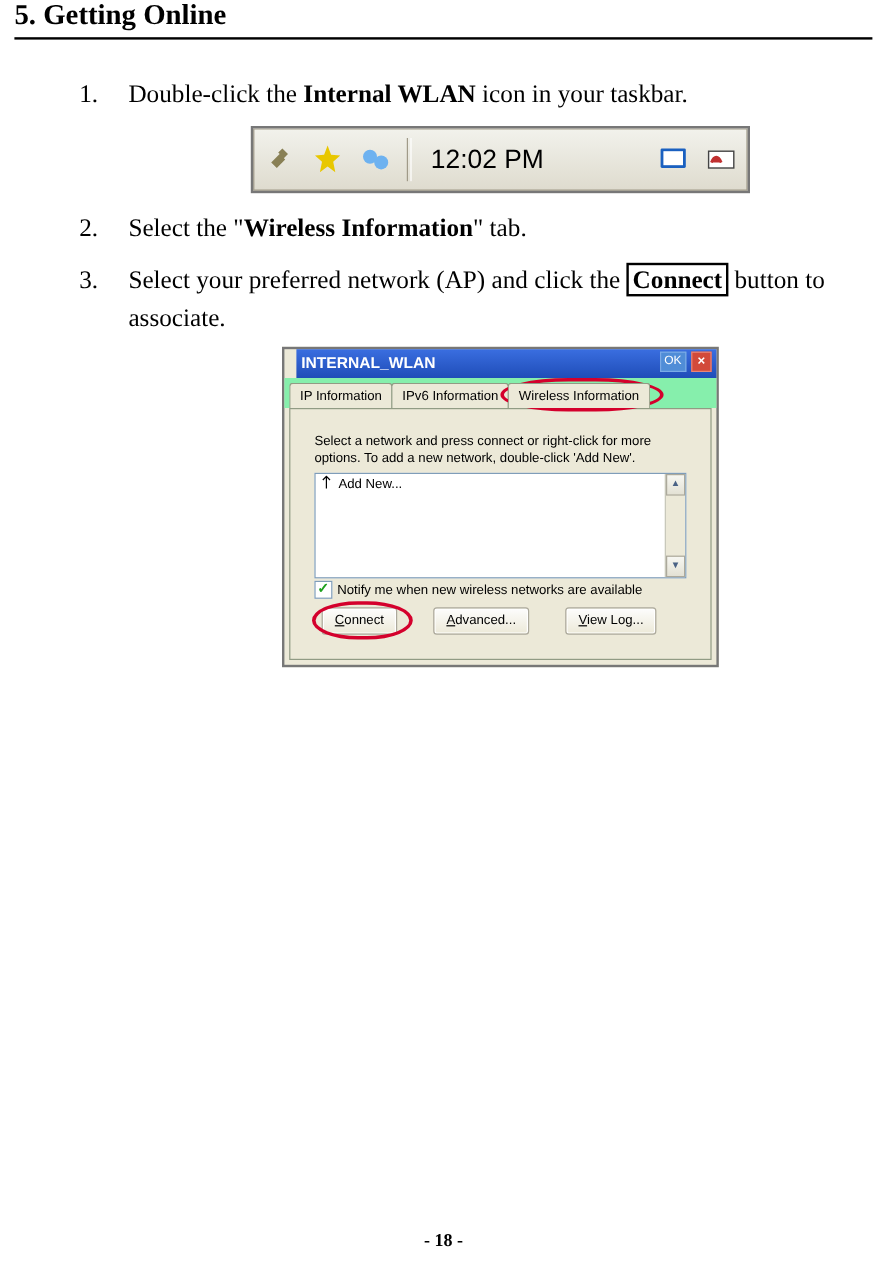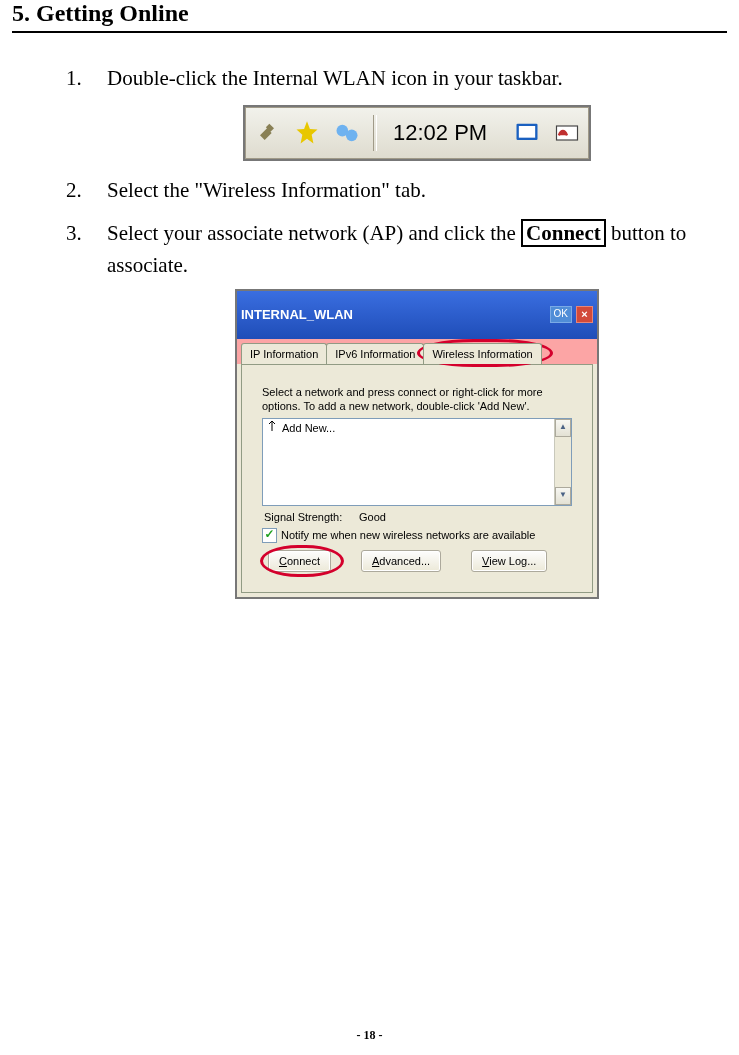--- a/index.html
+++ b/index.html
@@ -29,30 +29,30 @@
   ol.steps {
     padding-left: 75px;
     margin: 0;
     font-size: 21px;
     line-height: 1.5;
   }
   ol.steps > li {
     padding-left: 20px;
     margin-bottom: 12px;
   }
-  .bold { font-weight: normal; }
+  .bold { font-weight: bold; }
   .boxed {
     border: 2px solid #000;
     padding: 0 3px;
     font-weight: bold;
   }
 
   
   .taskbar {
-    width: 348px;
+    width: 416px;
     height: 56px;
     margin: 10px auto 14px;
     border: 2px solid #777;
     background: linear-gradient(#f2f2ec, #dedbce);
     display: flex;
     align-items: center;
     padding: 0 8px;
     gap: 12px;
     box-sizing: border-box;
     box-shadow: inset 0 0 0 1px #a09a88;
@@ -88,25 +88,26 @@
     border: 2px solid #777;
     font-family: Tahoma, Verdana, Arial, sans-serif;
     font-size: 12px;
     background: #ece9d8;
     color: #000;
   }
   .wlan-title {
     background: linear-gradient(#3a6ee0, #1f4db8);
     color: #fff;
     font-weight: bold;
-    padding: 14px 4px;
-    display: flex;
-    align-items: center;
+    padding: 2px 4px;
+    display: flex;
+    align-items: flex-start;
     gap: 4px;
     font-size: 13px;
+    margin-left: 10px;
   }
   .wlan-title .spacer { flex: 1; }
   .ok-btn {
     background: #508dd7;
     color: #fff;
     font-size: 10px;
     font-weight: normal;
     border: 1px solid #7aaae6;
     padding: 0 3px;
     height: 15px;
@@ -118,21 +119,21 @@
     color: #fff;
     font-size: 11px;
     text-align: center;
     line-height: 14px;
     border: 1px solid #e88578;
   }
   .tabbar {
     display: flex;
     padding: 4px 4px 0 4px;
     gap: 0;
-    background: #fca5a5;
+    background: #86efac;
     position: relative;
   }
   .tab {
     border: 1px solid #919b84;
     border-bottom: none;
     background: #ece9d8;
     padding: 2px 8px;
     font-size: 11px;
     border-radius: 3px 3px 0 0;
     margin-right: -1px;
@@ -250,21 +251,21 @@
     pointer-events: none;
   }
 
   .footer {
     position: absolute;
     bottom: 12px;
     left: 0;
     width: 100%;
     text-align: center;
     font-family: "Times New Roman", serif;
-    font-size: 12px;
+    font-size: 15px;
     font-weight: bold;
   }
 
   .underline { text-decoration: underline; }
 </style>
 </head>
 <body>
 
 <div class="page">
   <h1>5. Getting Online</h1>
@@ -298,21 +299,21 @@
             <path class="ic-kb" d="M5 14c2-5 5-5 7 0" stroke="#c03030" fill="none" stroke-width="2"></path>
           </svg>
       </div>
     </li>
 
     <li>
       <span>Select the "</span><span class="bold">Wireless Information</span><span>" tab.</span>
     </li>
 
     <li>
-      <span>Select your associate network (AP) and click the </span><span class="boxed">Connect</span><span> button to associate.</span>
+      <span>Select your preferred network (AP) and click the </span><span class="boxed">Connect</span><span> button to associate.</span>
 
       
       <div class="wlan-window">
         <div class="wlan-title">
           <span>INTERNAL_WLAN</span>
           <span class="spacer"></span>
           <span class="ok-btn">OK</span>
           <span class="x-btn">×</span>
         </div>
 
@@ -334,24 +335,20 @@
                   <path d="M6 1v10M3 4l3-3 3 3" stroke="#000" fill="none"></path>
                 </svg>
               <span>Add New...</span>
             </div>
             <div class="scrollbar">
               <div class="sb-btn">▲</div>
               <div class="sb-btn">▼</div>
             </div>
           </div>
 
-          <div class="statusrow">
-            <span class="lab">Signal Strength:</span>
-            <span>Good</span>
-          </div>
           <div class="checkrow">
             <span class="chk">✓</span>
             <span>Notify me when new wireless networks are available</span>
           </div>
 
           <div class="btn-row">
             <div class="connect-circle"></div>
             <span class="winbtn">
               <span class="underline">C</span>onnect
             </span>

